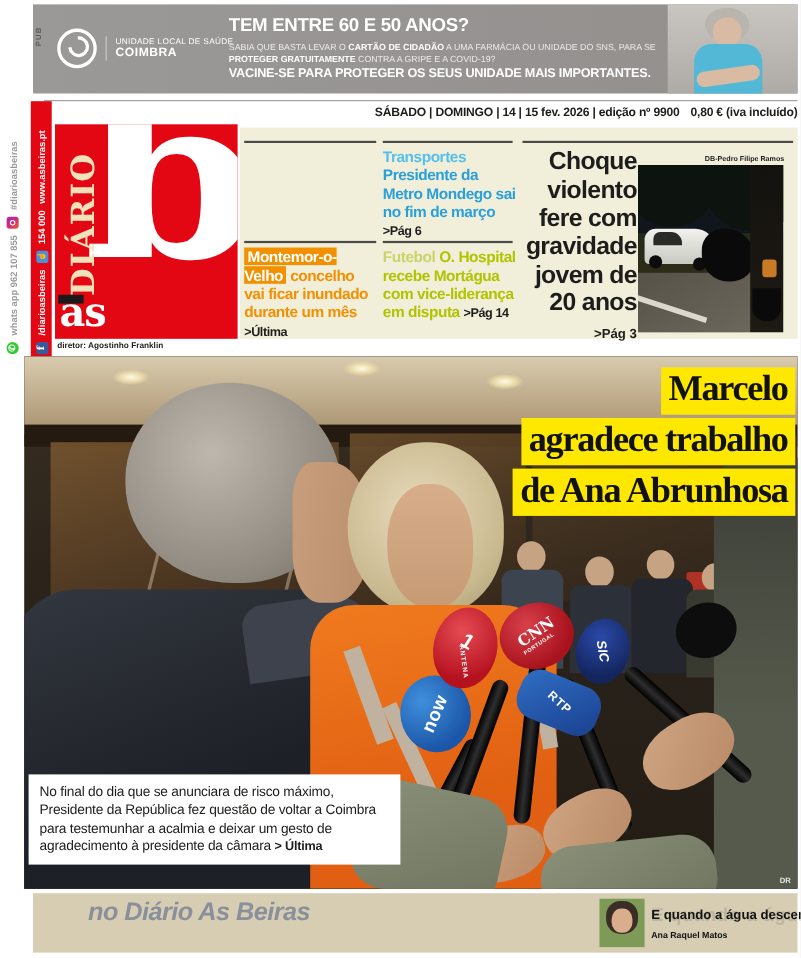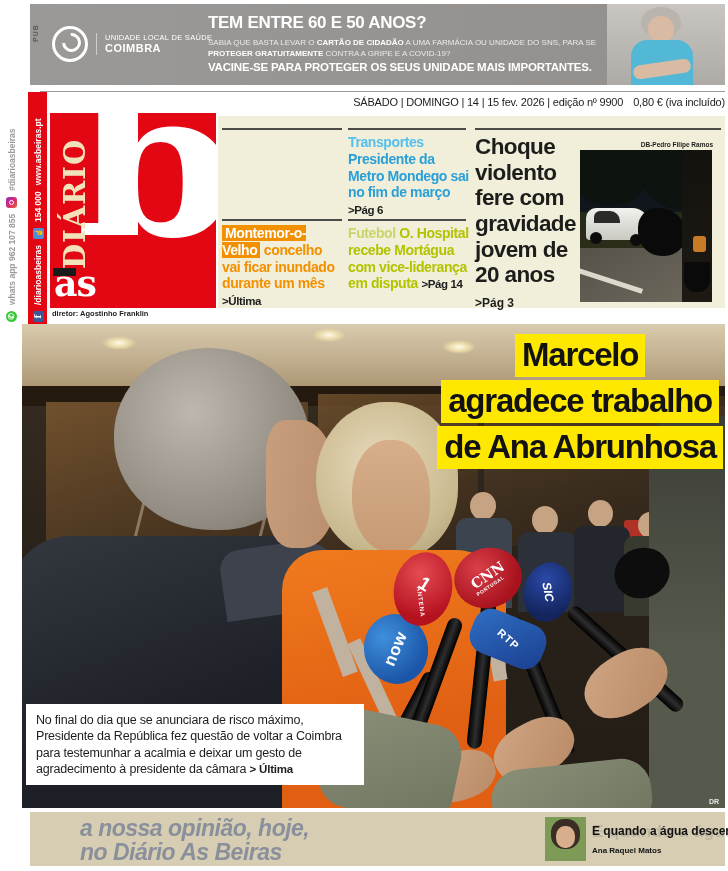--- a/index.html
+++ b/index.html
@@ -21,21 +21,21 @@
   .ad-body b{color:#fff;}
   .ad-tag{left:178px;top:57px;color:#fff;font-size:11.5px;font-weight:bold;letter-spacing:-.2px;}
   .ad-photo{right:0;top:0;width:118px;height:81px;background:linear-gradient(180deg,#c9c6c2,#aeaba7);overflow:hidden;}
   .aw-hair{position:absolute;left:34px;top:3px;width:40px;height:30px;border-radius:50% 50% 45% 45%;background:#b9b4ad;}
   .aw-face{position:absolute;left:41px;top:12px;width:26px;height:26px;border-radius:48%;background:#d9bba4;}
   .aw-top{position:absolute;left:24px;top:36px;width:62px;height:46px;border-radius:16px 16px 0 0;background:#53b8d6;}
   .aw-arm{position:absolute;left:26px;top:58px;width:58px;height:14px;border-radius:8px;background:#d9bba4;transform:rotate(-8deg);}
 
   
   .toprule{left:40px;top:91px;width:685px;height:1px;background:#9a9a9a;}
-  .dateline{right:3px;top:96px;font-size:11px;font-weight:normal;color:#1d1d1b;letter-spacing:-.2px;}
+  .dateline{right:3px;top:96px;font-size:11px;font-weight:bold;color:#1d1d1b;letter-spacing:-.2px;}
   .dateline .price{margin-left:10px;}
 
   
   .sb-red-bg{left:28px;top:92px;width:19px;height:232px;background:#e30613;}
   .rot{transform:rotate(-90deg);transform-origin:0 0;display:flex;align-items:center;gap:6px;white-space:nowrap;}
   .sb-red{left:30px;top:322px;height:16px;color:#fff;font-size:8.5px;font-weight:bold;}
   .sb-gray{left:6px;top:322px;color:#9a9a9a;font-size:8.5px;font-weight:bold;}
   .ic{display:inline-block;flex:0 0 auto;}
   .fb-icon{width:11px;height:11px;background:#3b5998;border-radius:2px;color:#fff;font:bold 9px/11px "DejaVu Serif",serif;text-align:center;}
   .thumb-icon{width:11px;height:11px;background:#4a90d9;border-radius:2px;color:#fff;font-size:7px;line-height:11px;text-align:center;}
@@ -55,21 +55,21 @@
   
   .panel{left:218px;top:116px;width:507px;height:192px;background:#f1eeda;}
   .colrule{position:absolute;height:2px;background:#4a4a46;}
   .story{position:absolute;width:121px;font-size:14px;font-weight:bold;line-height:1.2;letter-spacing:-.4px;}
   .kick{color:#fff;padding:0 3px;}
   .pg{color:#1d1d1b;font-size:11.5px;}
   .pink .kick{background:#e5007d;} .pink .ttl{color:#e5007d;}
   .orange .kick{background:#f39000;} .orange .ttl{color:#f39000;}
   .blue .kick{color:#56c0ec;padding:0;} .blue .ttl{color:#2aa0d8;}
   .green .kick{color:#c9d56a;padding:0;} .green .ttl{color:#b2c400;}
-  .choque{position:absolute;left:257px;top:18px;width:104px;}
+  .choque{position:absolute;left:257px;top:18px;width:104px;text-align:right;}
   .choque .ttl{color:#1d1d1b;font-size:22.5px;font-weight:bold;line-height:1.14;letter-spacing:-.6px;display:block;}
   .choque .pg{display:block;margin-top:8px;font-size:12px;font-weight:bold;}
   .crash-credit{position:absolute;right:12px;top:25px;font-size:6.5px;font-weight:bold;color:#1d1d1b;}
 
   
   .crash{position:absolute;left:362px;top:34px;width:132px;height:152px;background:#11151c;overflow:hidden;}
   .cr-tree{position:absolute;background:#0d130e;border-radius:50%;}
   .cr-hedge{position:absolute;left:0;top:62px;width:132px;height:40px;background:linear-gradient(180deg,#232b16,#2e2c1a);}
   .cr-road{position:absolute;left:0;top:98px;width:132px;height:54px;background:linear-gradient(150deg,#565248,#6e6a5e);}
   .cr-lane{position:absolute;left:-6px;top:128px;width:70px;height:5px;background:#dcd8cc;transform:rotate(18deg);}
@@ -111,21 +111,21 @@
   .mic-cnn .nm{font-size:14px;transform:rotate(-18deg);font-family:"DejaVu Serif",serif;}
   .mic-cnn .sub{font-size:5px;letter-spacing:.5px;transform:rotate(-18deg);}
   .mic-sic{background:radial-gradient(circle at 40% 30%,#2a49a8,#14255e 70%);}
   .mic-sic span{transform:rotate(65deg);font-size:12px;font-style:italic;}
   .mic-rtp{background:linear-gradient(135deg,#2f6fc4,#1b3f8f);border-radius:18px;}
   .mic-rtp span{transform:rotate(20deg);font-size:11px;letter-spacing:1px;}
   .hand{position:absolute;background:linear-gradient(140deg,#cfa583,#b98a66);border-radius:45%;}
   .sleeve{position:absolute;background:linear-gradient(150deg,#8a9078,#6e745e);border-radius:30px;}
   .right-fig{position:absolute;right:-6px;top:92px;width:82px;height:392px;background:linear-gradient(180deg,#3c3e36,#565a4c 60%);border-radius:30px 0 0 0;}
 
-  .lead-hl{position:absolute;top:10px;right:2px;text-align:center;}
+  .lead-hl{position:absolute;top:10px;right:2px;text-align:right;font-family:Liberation Serif, serif;}
   .lead-hl span{display:inline-block;background:#ffe800;color:#121212;font-size:33px;font-weight:bold;letter-spacing:-1.2px;line-height:1.0;padding:4px 7px 6px 7px;margin-bottom:3px;}
   .caption{position:absolute;left:4px;top:380px;width:318px;background:#fff;padding:8px 10px;font-size:12.5px;line-height:1.3;color:#1d1d1b;letter-spacing:-.2px;}
   .caption b{font-size:11.5px;}
   .dr{position:absolute;right:6px;bottom:3px;color:#e8e8e8;font-size:7px;font-weight:bold;}
 
   
   .footer{left:30px;top:812px;width:695px;height:54px;background:#d6cdb3;}
   .promo{position:absolute;left:50px;top:4px;font-size:23px;font-weight:bold;font-style:italic;color:#89909c;line-height:1.05;letter-spacing:-.5px;}
   .t-photo{position:absolute;left:515px;top:5px;width:41px;height:44px;background:#7d9a57;overflow:hidden;}
   .t-hair{position:absolute;left:6px;top:2px;width:29px;height:30px;border-radius:45%;background:#3a2d26;}
@@ -307,21 +307,20 @@
       <span>agradece trabalho</span><br>
       <span>de Ana Abrunhosa</span>
     </div>
 
     <div class="caption"><span>No final do dia que se anunciara de risco máximo, Presidente da República fez questão de voltar a Coimbra para testemunhar a acalmia e deixar um gesto de agradecimento à presidente da câmara </span><b>&gt; Última</b></div>
     <div class="dr">DR</div>
   </div>
 
   <div class="abs footer">
     <div class="promo">
-      <div>a nossa opinião, hoje,</div>
       <div>no Diário As Beiras</div>
     </div>
     <div class="t-ghost">E quando a água descer?</div>
     <div class="t-photo">
       <div class="t-hair"></div>
       <div class="t-face"></div>
     </div>
     <div class="t-title">E quando a água descer?</div>
     <div class="t-author">Ana Raquel Matos</div>
   </div>

